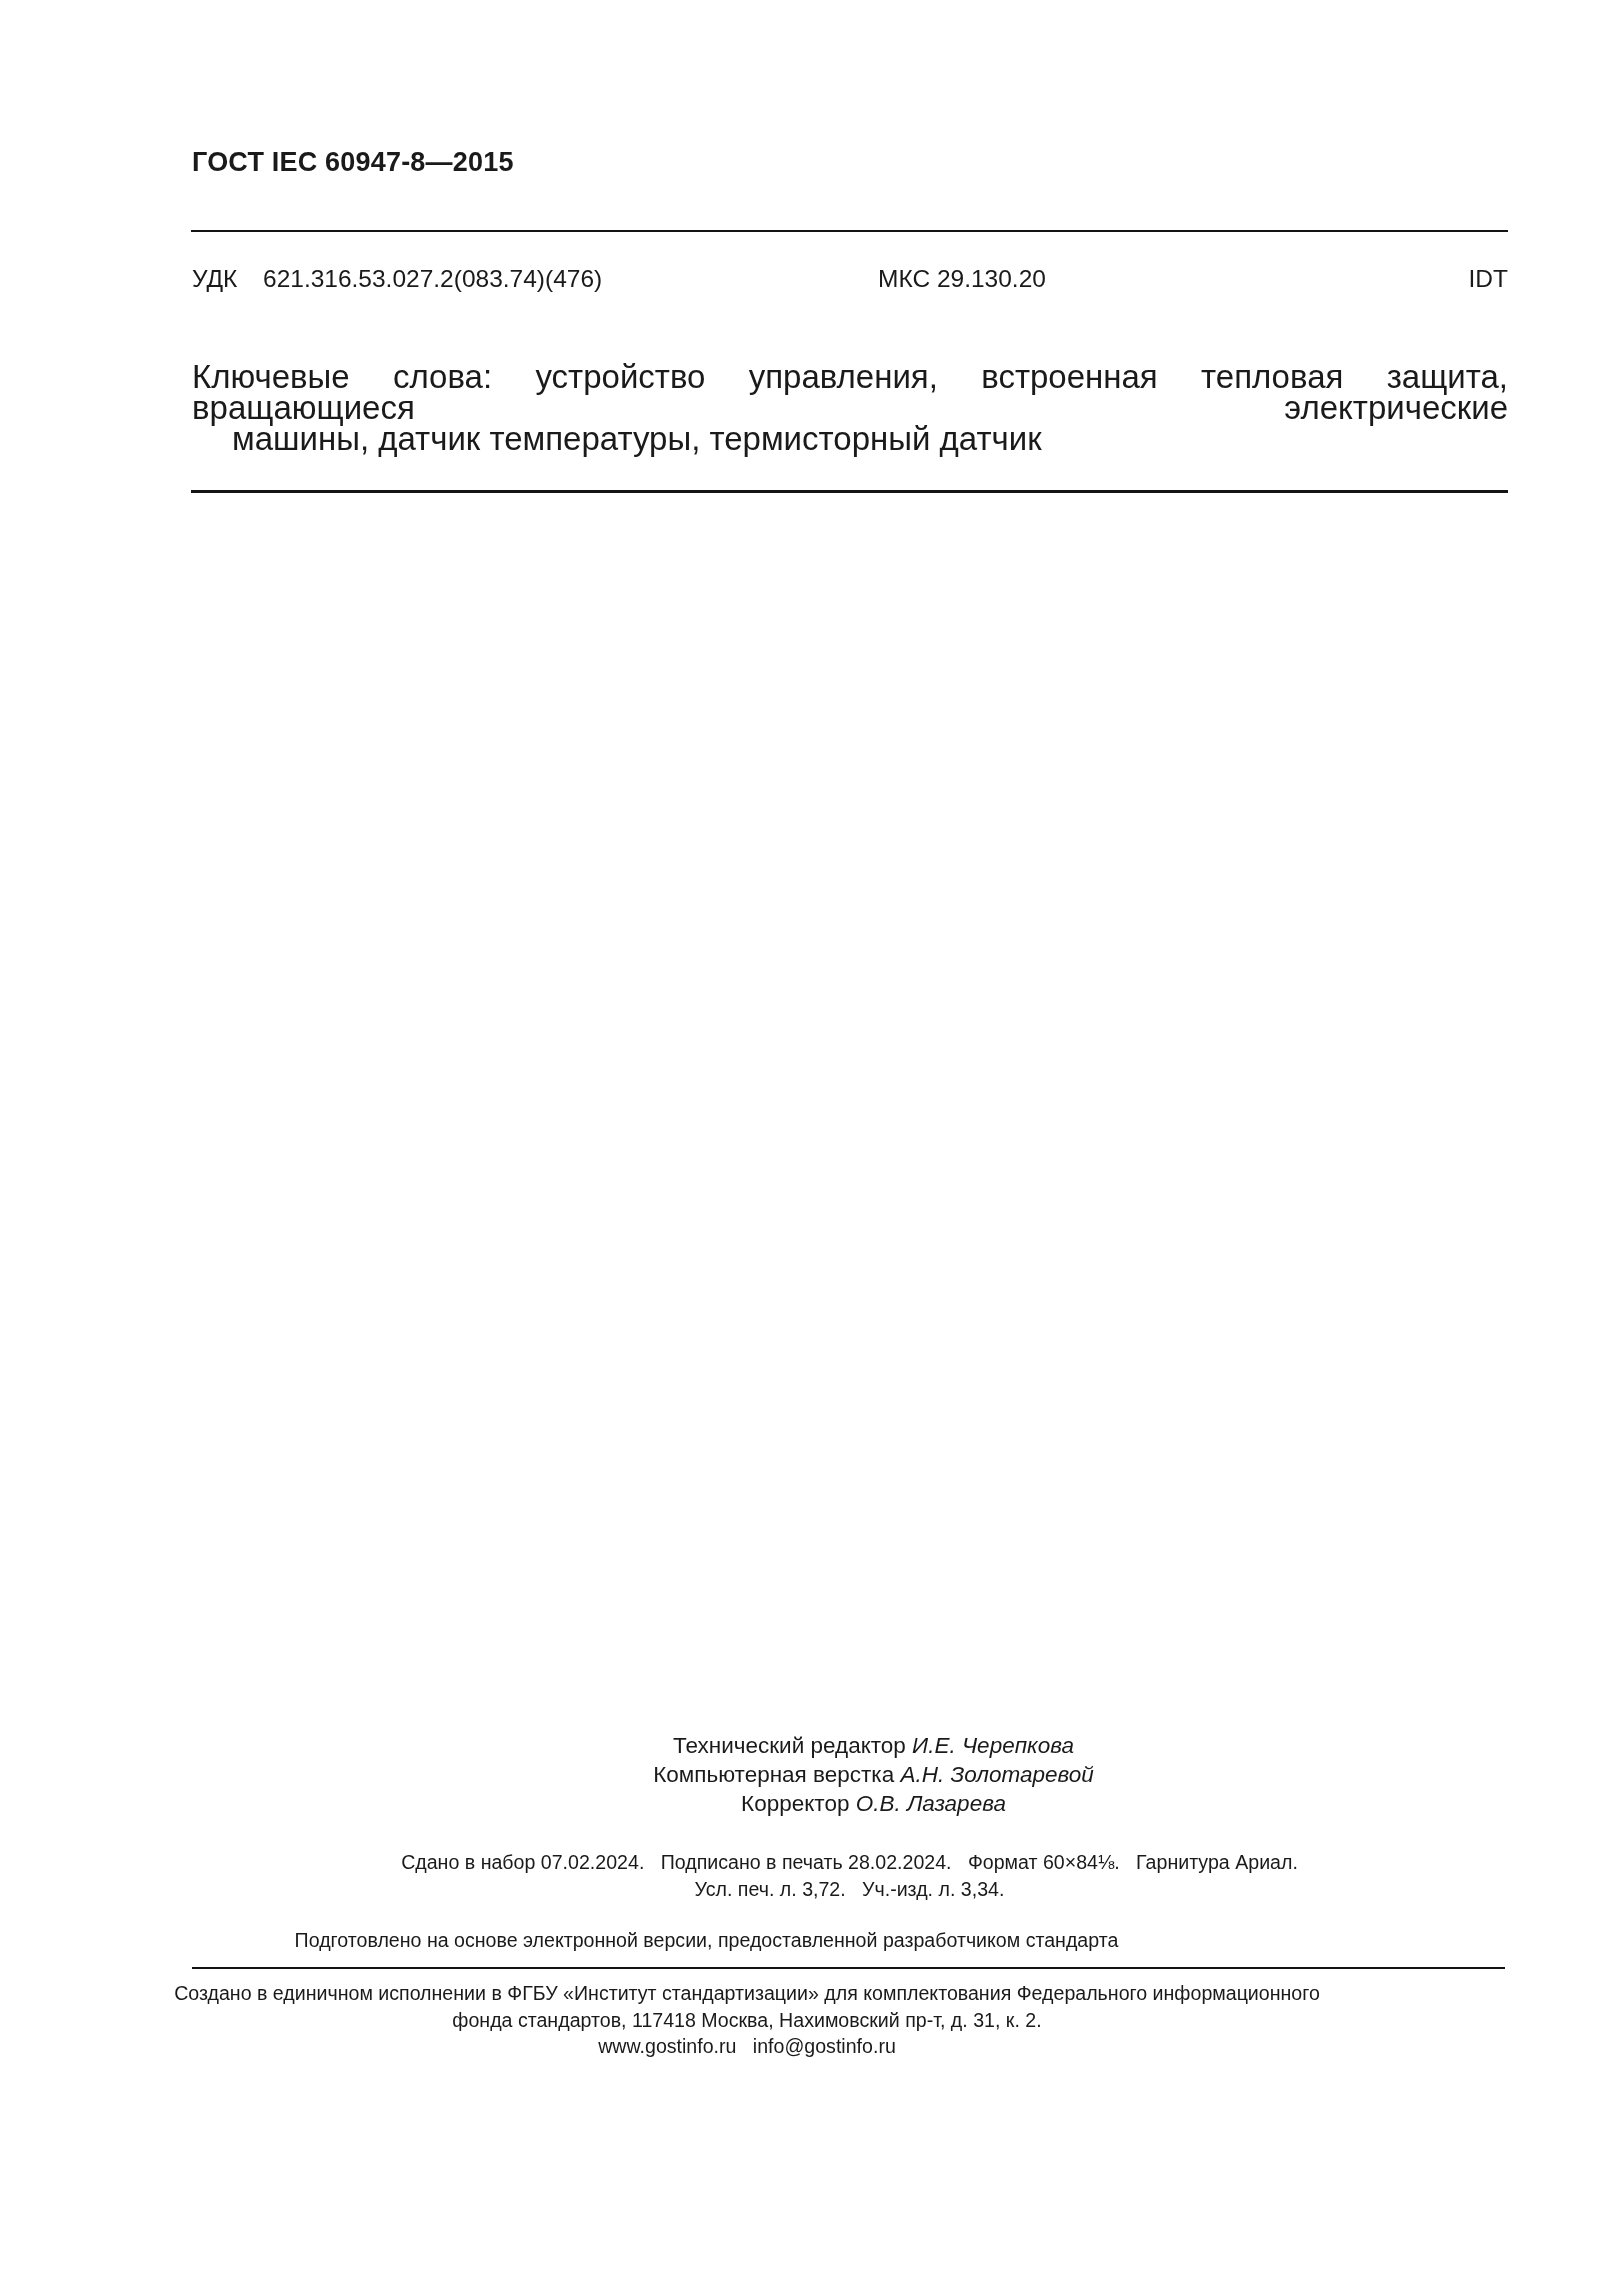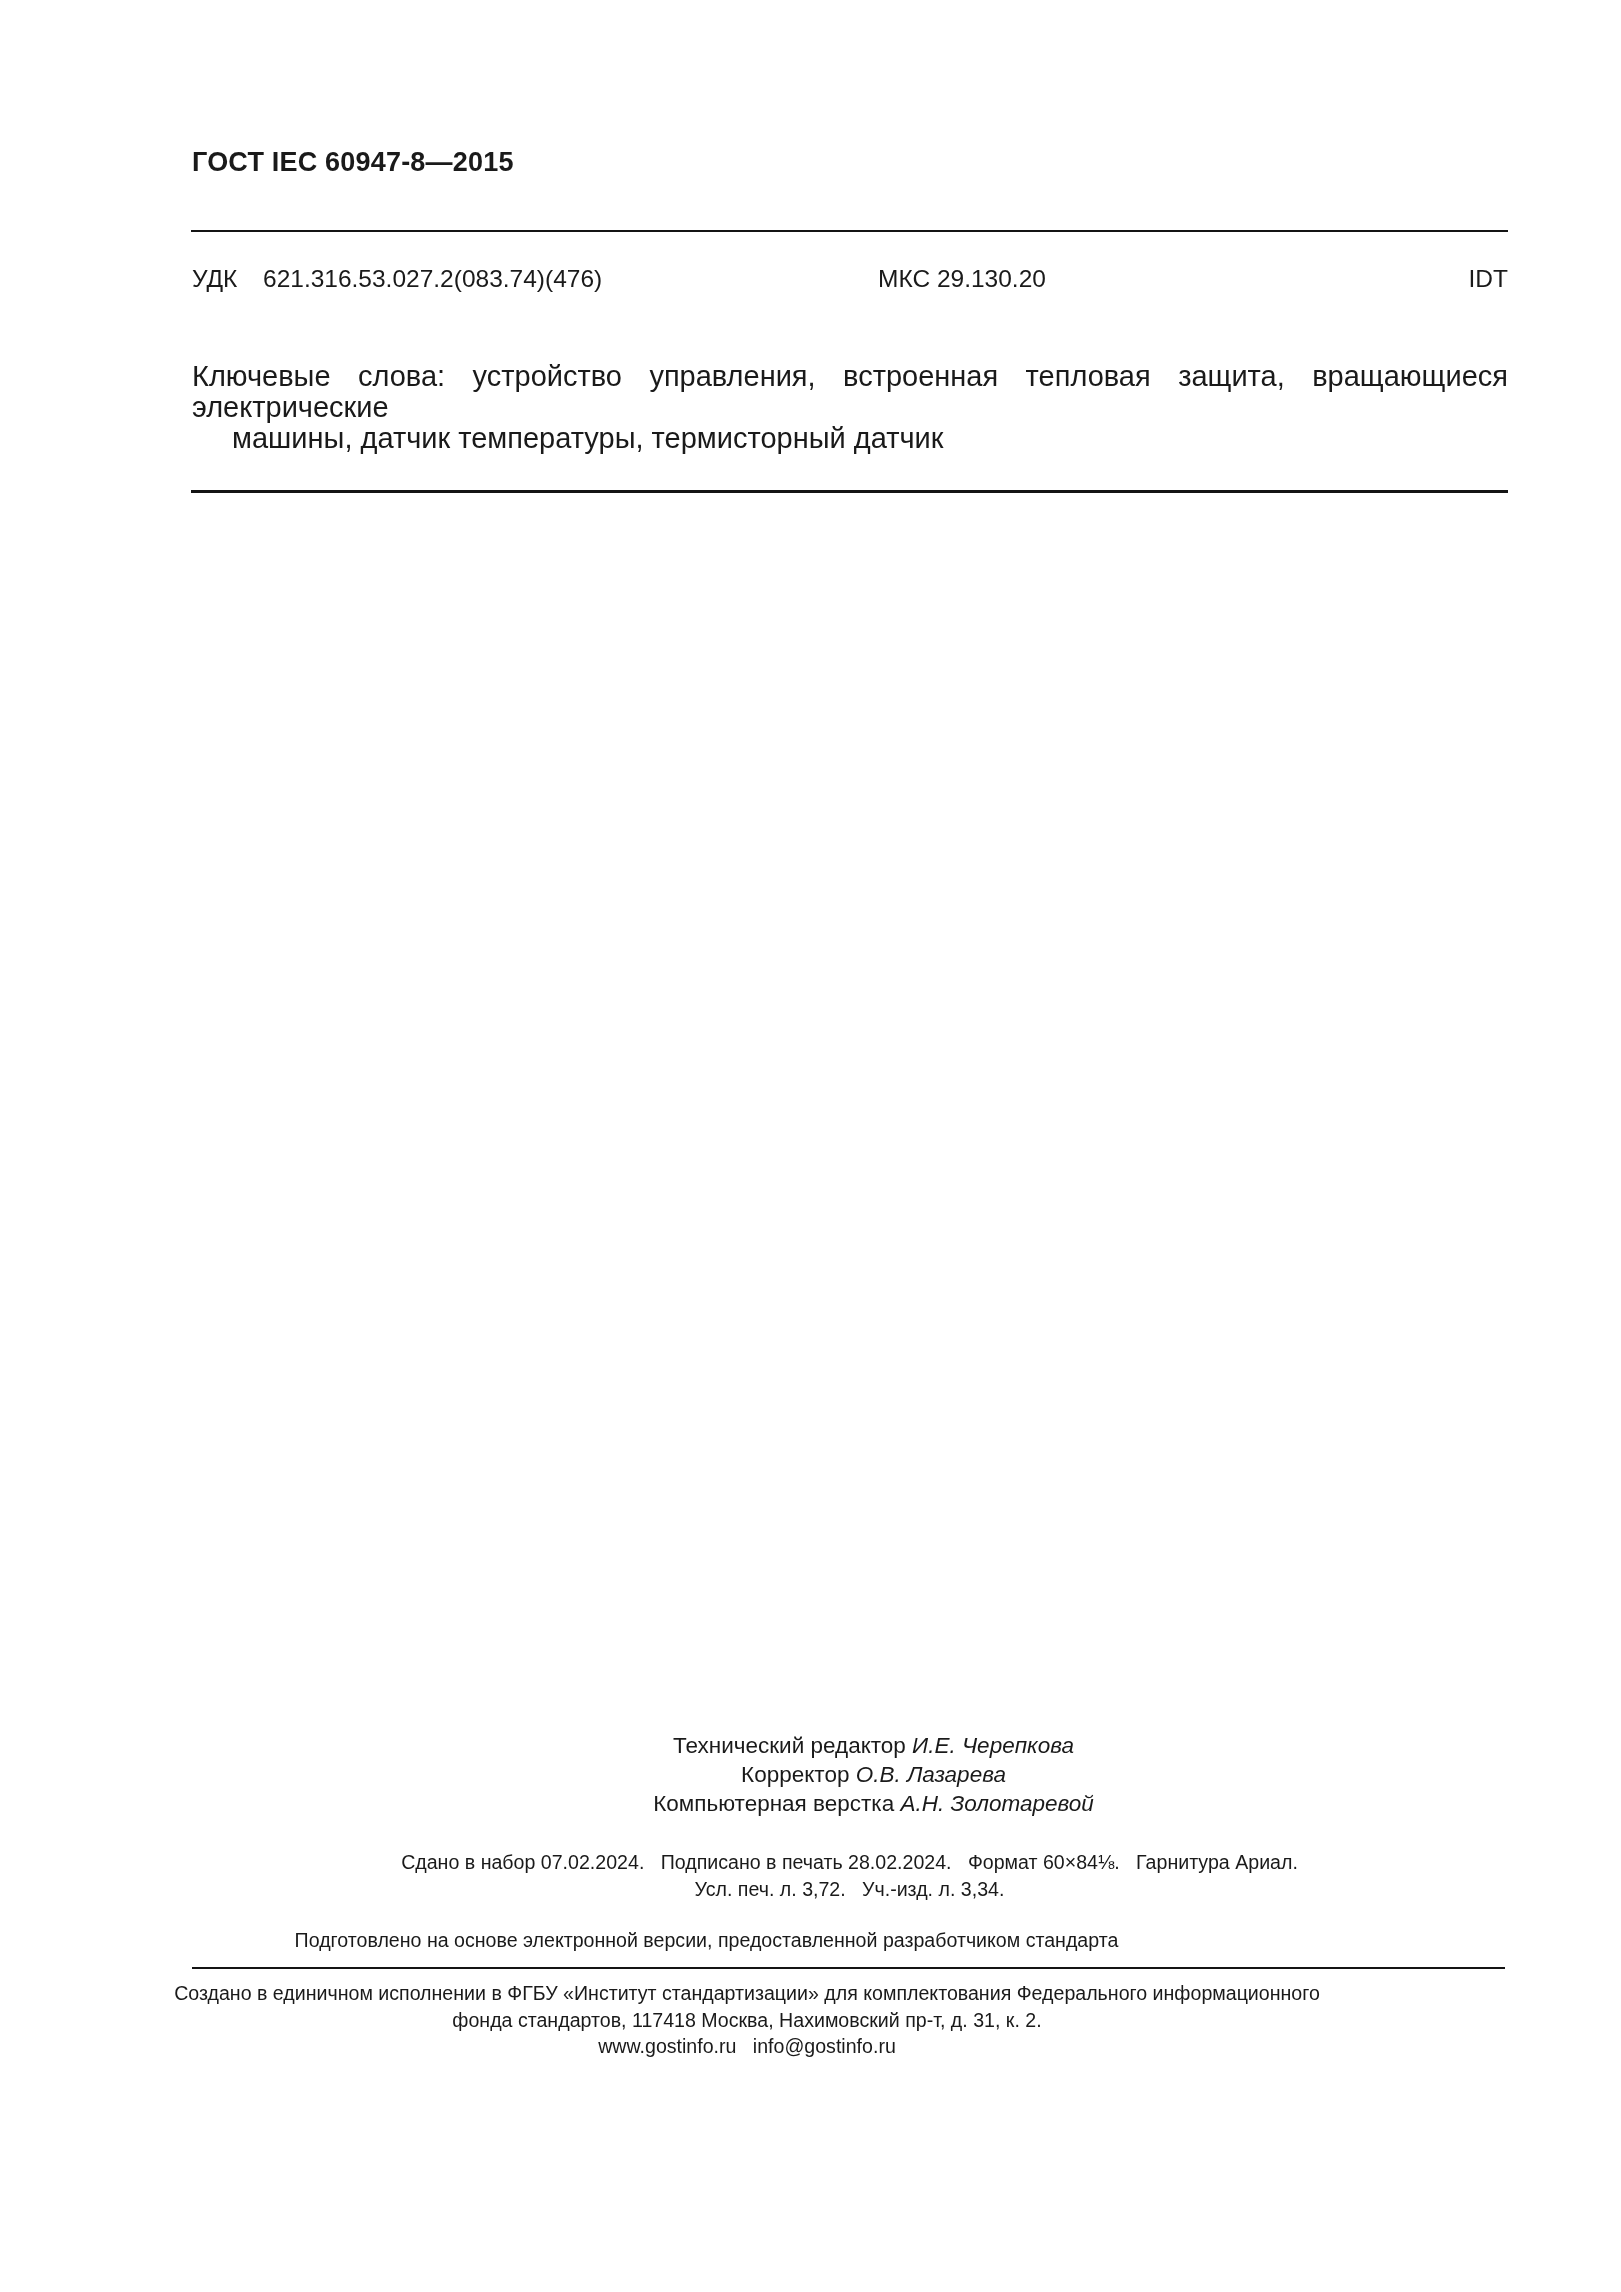--- a/index.html
+++ b/index.html
@@ -40,21 +40,21 @@
     }
     .udk-label { position: absolute; left: 0; top: 0; text-align: center; }
     .udk-value { position: absolute; left: 71px; top: 0; }
     .mks { position: absolute; left: 686px; top: 0; }
     .idt { position: absolute; right: 0; top: 0; }
 
     .keywords {
       left: 192px;
       top: 361px;
       width: 1316px;
-      font-size: 29px;
+      font-size: 33px;
       line-height: 31px;
       text-align: justify;
     }
     .keywords-line1 {
       display: block;
       text-align: justify;
       text-align-last: justify;
     }
     .keywords-line2 { display: block; margin-left: 40px; }
 
@@ -115,22 +115,22 @@
 
 <div class="abs keywords">
   <span class="keywords-line1">Ключевые слова: устройство управления, встроенная тепловая защита, вращающиеся электрические</span>
   <span class="keywords-line2">машины, датчик температуры, термисторный датчик</span>
 </div>
 
 <div class="rule rule-mid"></div>
 
 <div class="abs credits">
   <span class="row"><span>Технический редактор </span><span class="name">И.Е. Черепкова</span></span>
+  <span class="row"><span>Компьютерная верстка </span><span class="name">А.Н. Золотаревой</span></span>
   <span class="row"><span>Корректор </span><span class="name">О.В. Лазарева</span></span>
-  <span class="row"><span>Компьютерная верстка </span><span class="name">А.Н. Золотаревой</span></span>
 </div>
 
 <div class="abs print-info">
   <span class="row">Сдано в набор 07.02.2024.   Подписано в печать 28.02.2024.   Формат 60×84⅛.   Гарнитура Ариал.</span>
   <span class="row">Усл. печ. л. 3,72.   Уч.-изд. л. 3,34.</span>
 </div>
 
 <div class="abs prepared">
   <span class="row">Подготовлено на основе электронной версии, предоставленной разработчиком стандарта</span>
 </div>

